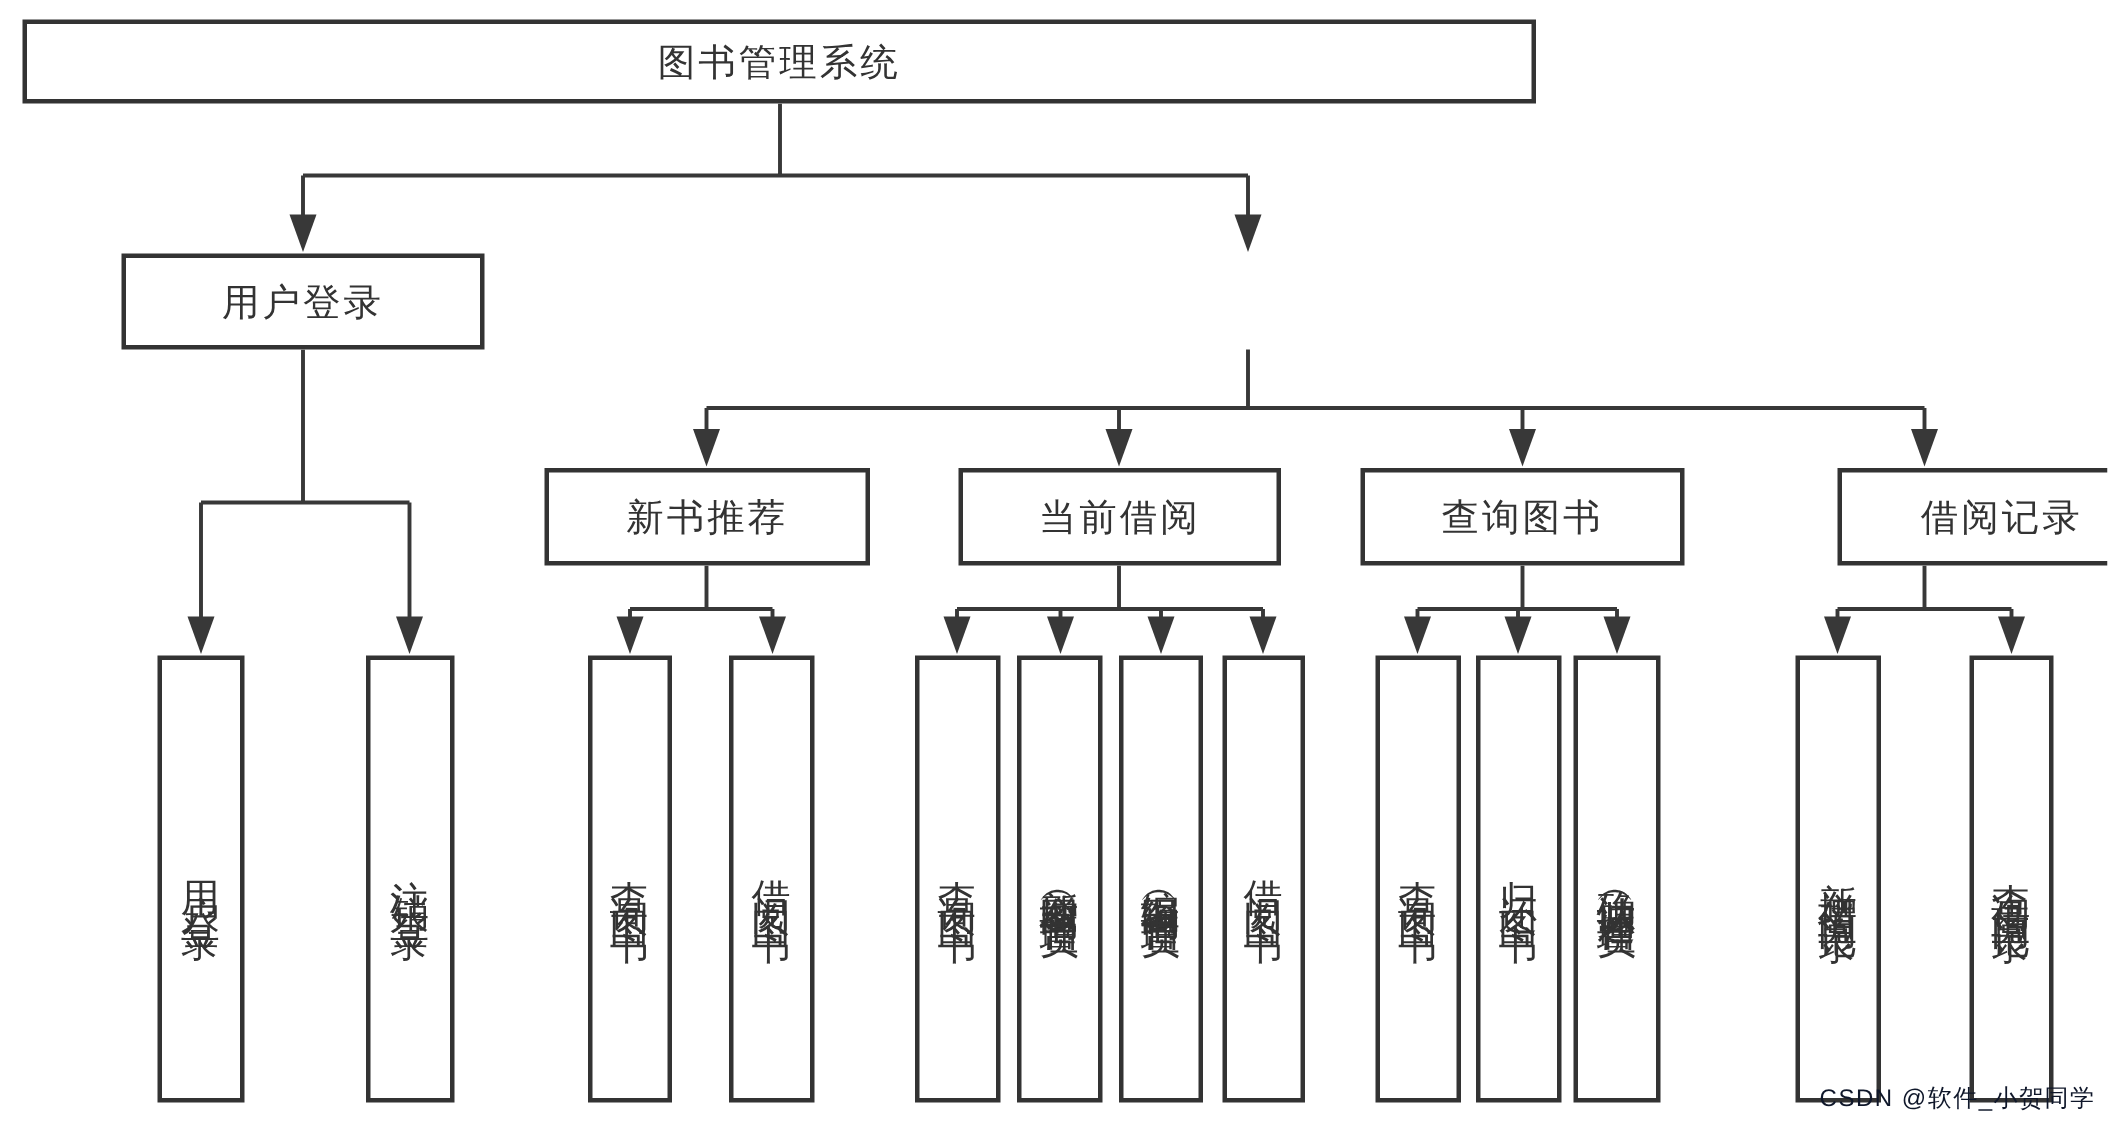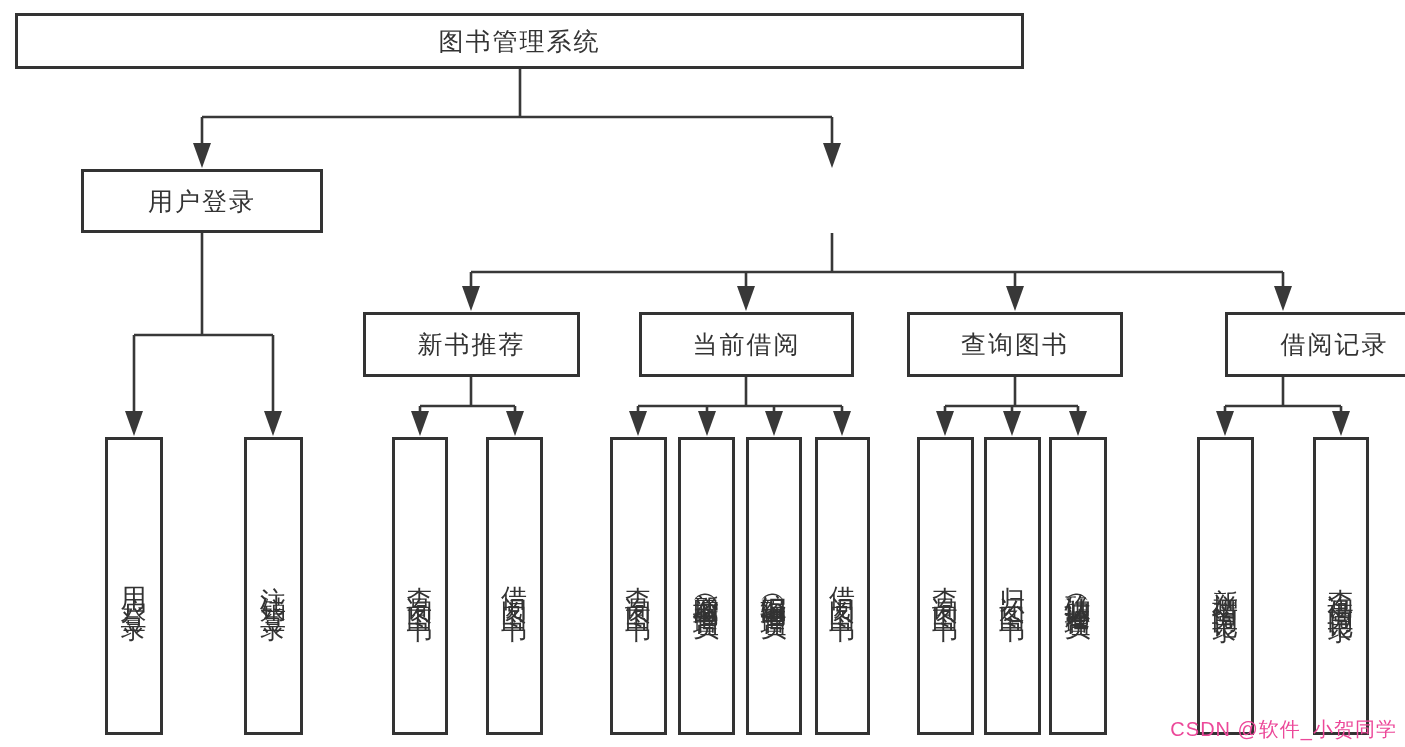--- a/index.html
+++ b/index.html
@@ -52,22 +52,22 @@
     font-size: 26px;
     letter-spacing: 10px;
     line-height: 1;
   }
   .v.mid .lbl { letter-spacing: 6px; }
   .v.long .lbl { letter-spacing: 3px; }
   .watermark {
     position: absolute;
     right: 8px;
     bottom: 4px;
-    font-size: 20px;
-    color: #ec4899;
+    font-size: 16px;
+    color: #0f172a;
     letter-spacing: 1px;
     z-index: 3;
     white-space: nowrap;
   }
 </style>
 </head>
 <body>
 
 <div class="canvas">
 

